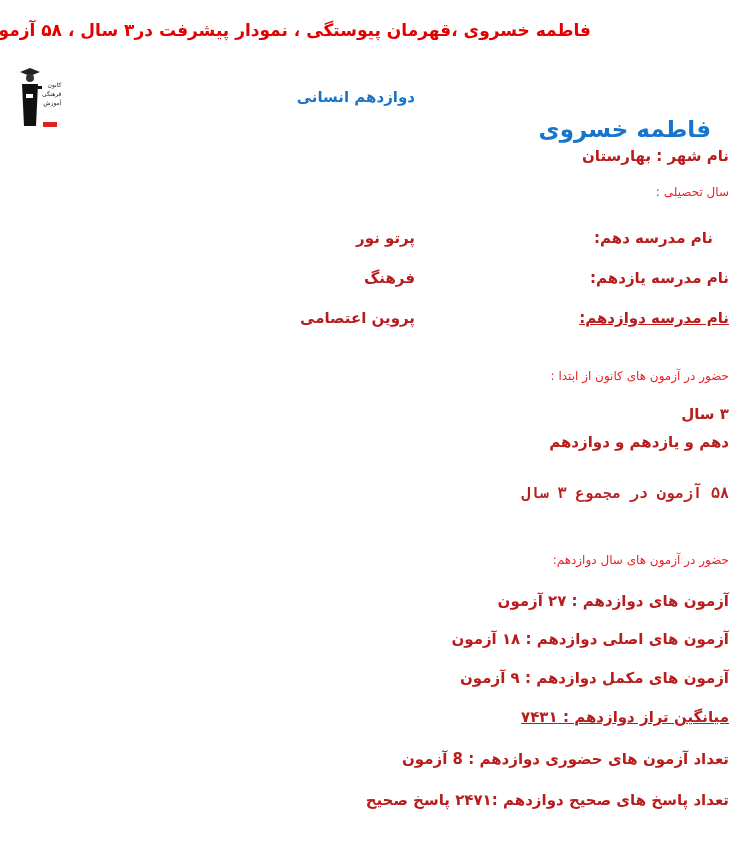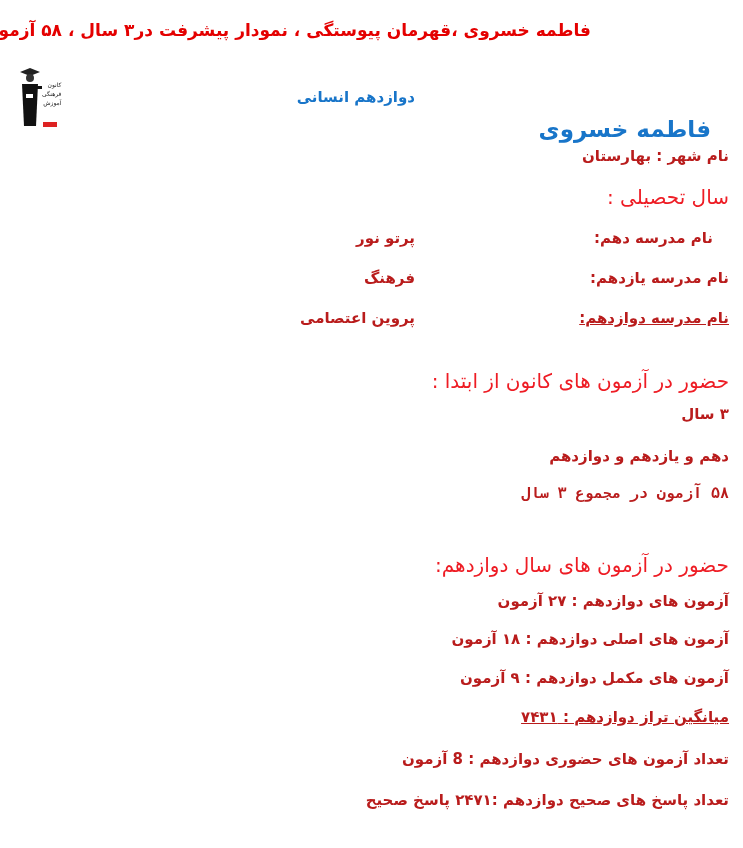--- a/index.html
+++ b/index.html
@@ -1,21 +1,21 @@
 <!DOCTYPE html>
 <html><head>
 <meta charset="utf-8">
 <style>
   html, body { margin:0; padding:0; background:#ffffff; }
   body { width:743px; height:848px; position:relative; overflow:hidden;
          font-family:"DejaVu Sans", "Liberation Sans", sans-serif; direction:rtl; }
   .abs { position:absolute; white-space:nowrap; }
   .bold { font-weight:bold; color:#b91c1c; }
   .red-title { color:#e40000; font-weight:bold; font-size:17px; }
-  .red-sec { color:#ee1c24; font-size:20px; }
+  .red-sec { color:#ee1c24; font-size:12px; }
   .blue { color:#1875c9; font-weight:bold; }
   .row { font-size:15px; }
   .logo { position:absolute; left:16px; top:66px; width:50px; height:66px; }
 </style>
 </head>
 <body>
 
 <div class="abs red-title" style="right:152px; top:20px;">فاطمه خسروی ،قهرمان پیوستگی ، نمودار پیشرفت در۳ سال ، ۵۸ آزمون</div>
 
 <div class="logo">
@@ -42,21 +42,21 @@
 
 <div class="abs bold row" style="right:30px; top:229px;">نام مدرسه دهم:</div>
 <div class="abs bold row" style="right:328px; top:229px;">پرتو نور</div>
 <div class="abs bold row" style="right:14px; top:269px;">نام مدرسه یازدهم:</div>
 <div class="abs bold row" style="right:328px; top:269px;">فرهنگ</div>
 <div class="abs bold row" style="right:14px; top:309px;text-decoration:underline;">نام مدرسه دوازدهم:</div>
 <div class="abs bold row" style="right:328px; top:309px;">پروین اعتصامی</div>
 
 <div class="abs red-sec" style="right:14px; top:369px;">حضور در آزمون های کانون از ابتدا :</div>
 <div class="abs bold row" style="right:14px; top:405px;">۳ سال</div>
-<div class="abs bold row" style="right:14px; top:447px;">دهم و یازدهم و دوازدهم</div>
+<div class="abs bold row" style="right:14px; top:433px;">دهم و یازدهم و دوازدهم</div>
 <div class="abs bold row" style="right:14px; top:484px;font-family:Liberation Mono, monospace;">۵۸ آزمون در مجموع ۳ سال</div>
 
 <div class="abs red-sec" style="right:14px; top:553px;">حضور در آزمون های سال دوازدهم:</div>
 <div class="abs bold row" style="right:14px; top:592px;">آزمون های دوازدهم : ۲۷ آزمون</div>
 <div class="abs bold row" style="right:14px; top:630px;">آزمون های اصلی دوازدهم : ۱۸ آزمون</div>
 <div class="abs bold row" style="right:14px; top:669px;">آزمون های مکمل دوازدهم : ۹ آزمون</div>
 <div class="abs bold row" style="right:14px; top:708px;text-decoration:underline;">میانگین تراز دوازدهم : ۷۴۳۱</div>
 <div class="abs bold row" style="right:14px; top:750px;">تعداد آزمون های حضوری دوازدهم : 8 آزمون</div>
 <div class="abs bold row" style="right:14px; top:791px;">تعداد پاسخ های صحیح دوازدهم :۲۴۷۱ پاسخ صحیح</div>
 

